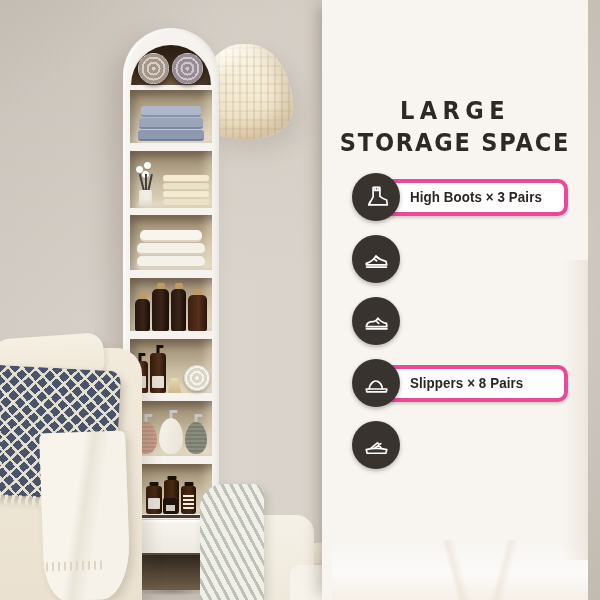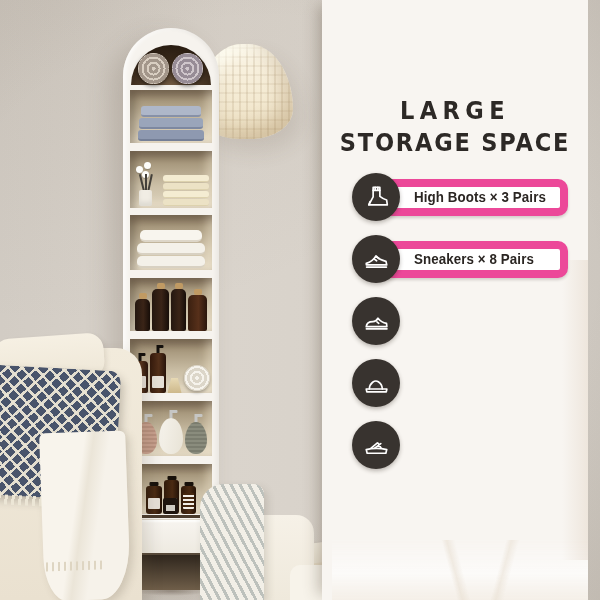--- a/index.html
+++ b/index.html
@@ -161,21 +161,21 @@
   .title .t2{display:block;font-size:25px;letter-spacing:2px;line-height:32px;}
 
   .items{position:absolute;left:30px;top:173px;}
   .item{position:relative;display:flex;align-items:center;height:48px;margin-bottom:14px;}
   .icircle{position:relative;z-index:2;width:48px;height:48px;border-radius:50%;background:#38332f;
       display:flex;align-items:center;justify-content:center;
       box-shadow:0 2px 4px rgba(40,30,20,.30);}
   .icircle svg{width:27px;height:27px;stroke:#fff;stroke-width:1.5;fill:none;
       stroke-linecap:round;stroke-linejoin:round;}
   .pill{position:relative;z-index:1;margin-left:-34px;width:202px;height:37px;box-sizing:border-box;
-      background:#ffffff;border:8px solid #ec4899;border-radius:10px;
+      background:#ffffff;border:4px solid #ec4899;border-radius:10px;
       display:flex;align-items:center;padding-left:40px;
       box-shadow:0 2px 3px rgba(40,30,20,.18);}
   .pill span{white-space:nowrap;font-size:14.5px;font-weight:bold;color:#2b2623;
       transform:scaleX(.92);transform-origin:left center;letter-spacing:.1px;}
 </style>
 </head>
 <body>
 
 <div class="canvas">
 
@@ -320,40 +320,40 @@
       </div>
 
 
       <div class="item">
         <span class="icircle">
           <svg viewBox="0 0 24 24">
               <path d="M2.9 15.4c4-1 6.8-3.4 8.6-6.6 2 2.3 5 4 8.9 4.8l.7 3.2H3Z"></path>
               <path d="M3.2 18.7h17.6M9.8 11.4l2.3 1.7M11.8 9.4l2.3 1.7"></path>
             </svg>
         </span>
-        <span class="pill">
-          <span>Sneakers × 8 Pairs</span>
-        </span>
       </div>
 
       <div class="item">
         <span class="icircle">
           <svg viewBox="0 0 24 24">
               <path d="M2.9 16.6c.2-2.9 2.7-4.5 6-4.5 2.2 0 3.4-1.3 4.4-3 1.8 2.3 4.5 4 7.6 4.6l.3 2.9Z"></path>
               <path d="M3 18.5h18.3M12.4 12.3l1.6 1.3"></path>
             </svg>
         </span>
       </div>
 
       <div class="item">
         <span class="icircle">
           <svg viewBox="0 0 24 24">
               <path d="M5.6 16.9c.4-5.4 4.8-8.4 8-6.5 2.4 1.4 3.5 4.2 3.6 6.5"></path>
               <path d="M2.9 16.9h18.3l-.5 2.6H3.4Z"></path>
             </svg>
+        </span>
+        <span class="pill">
+          <span>Slippers × 8 Pairs</span>
         </span>
       </div>
 
       <div class="item">
         <span class="icircle">
           <svg viewBox="0 0 24 24">
               <path d="M2.9 15.7c6-1.4 12.2-1.4 18.2 0l-.8 3.2H3.7Z"></path>
               <path d="M7.2 14.3l5.6-4.6M10.4 14.3l5.4-4M13.6 10.2l2.4 4"></path>
             </svg>
         </span>

